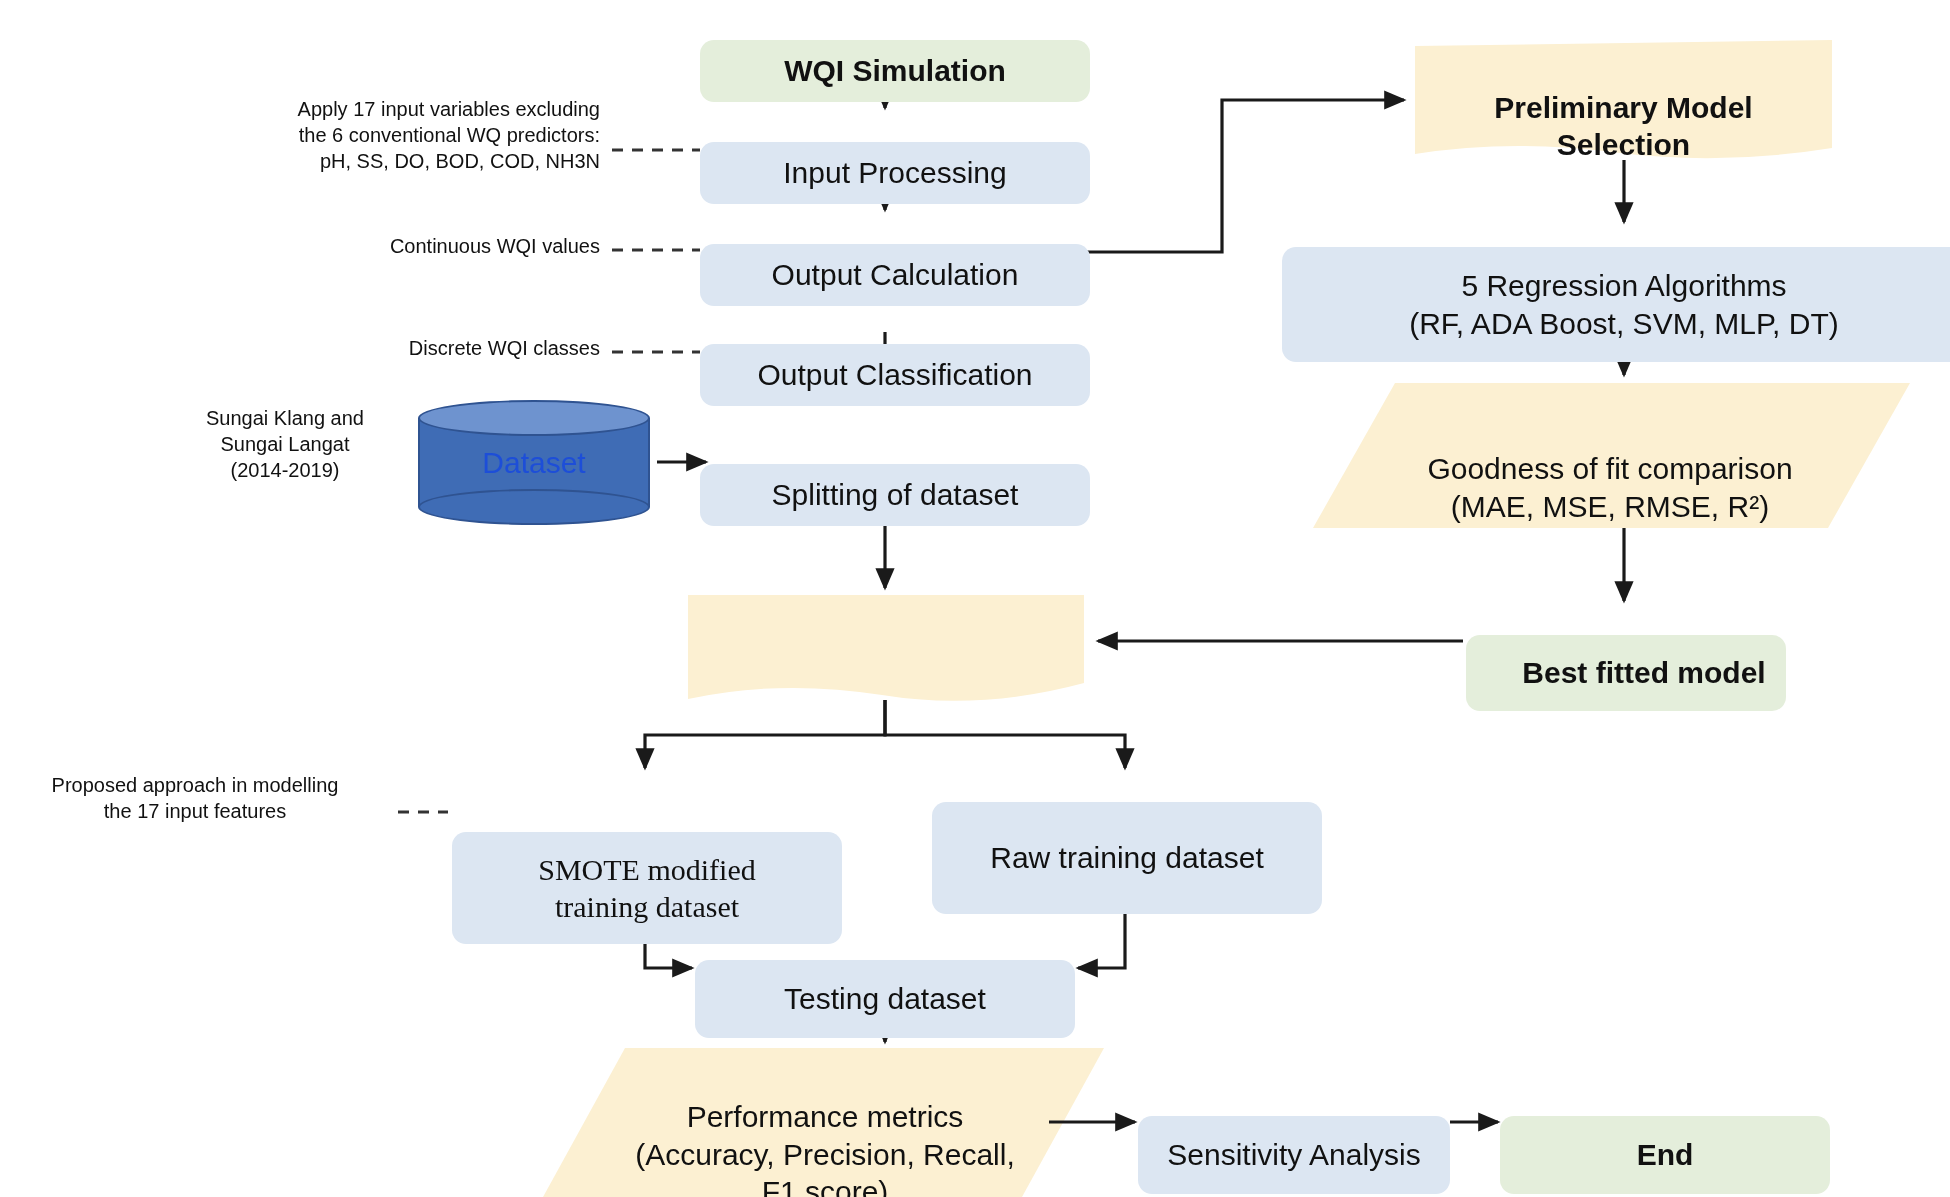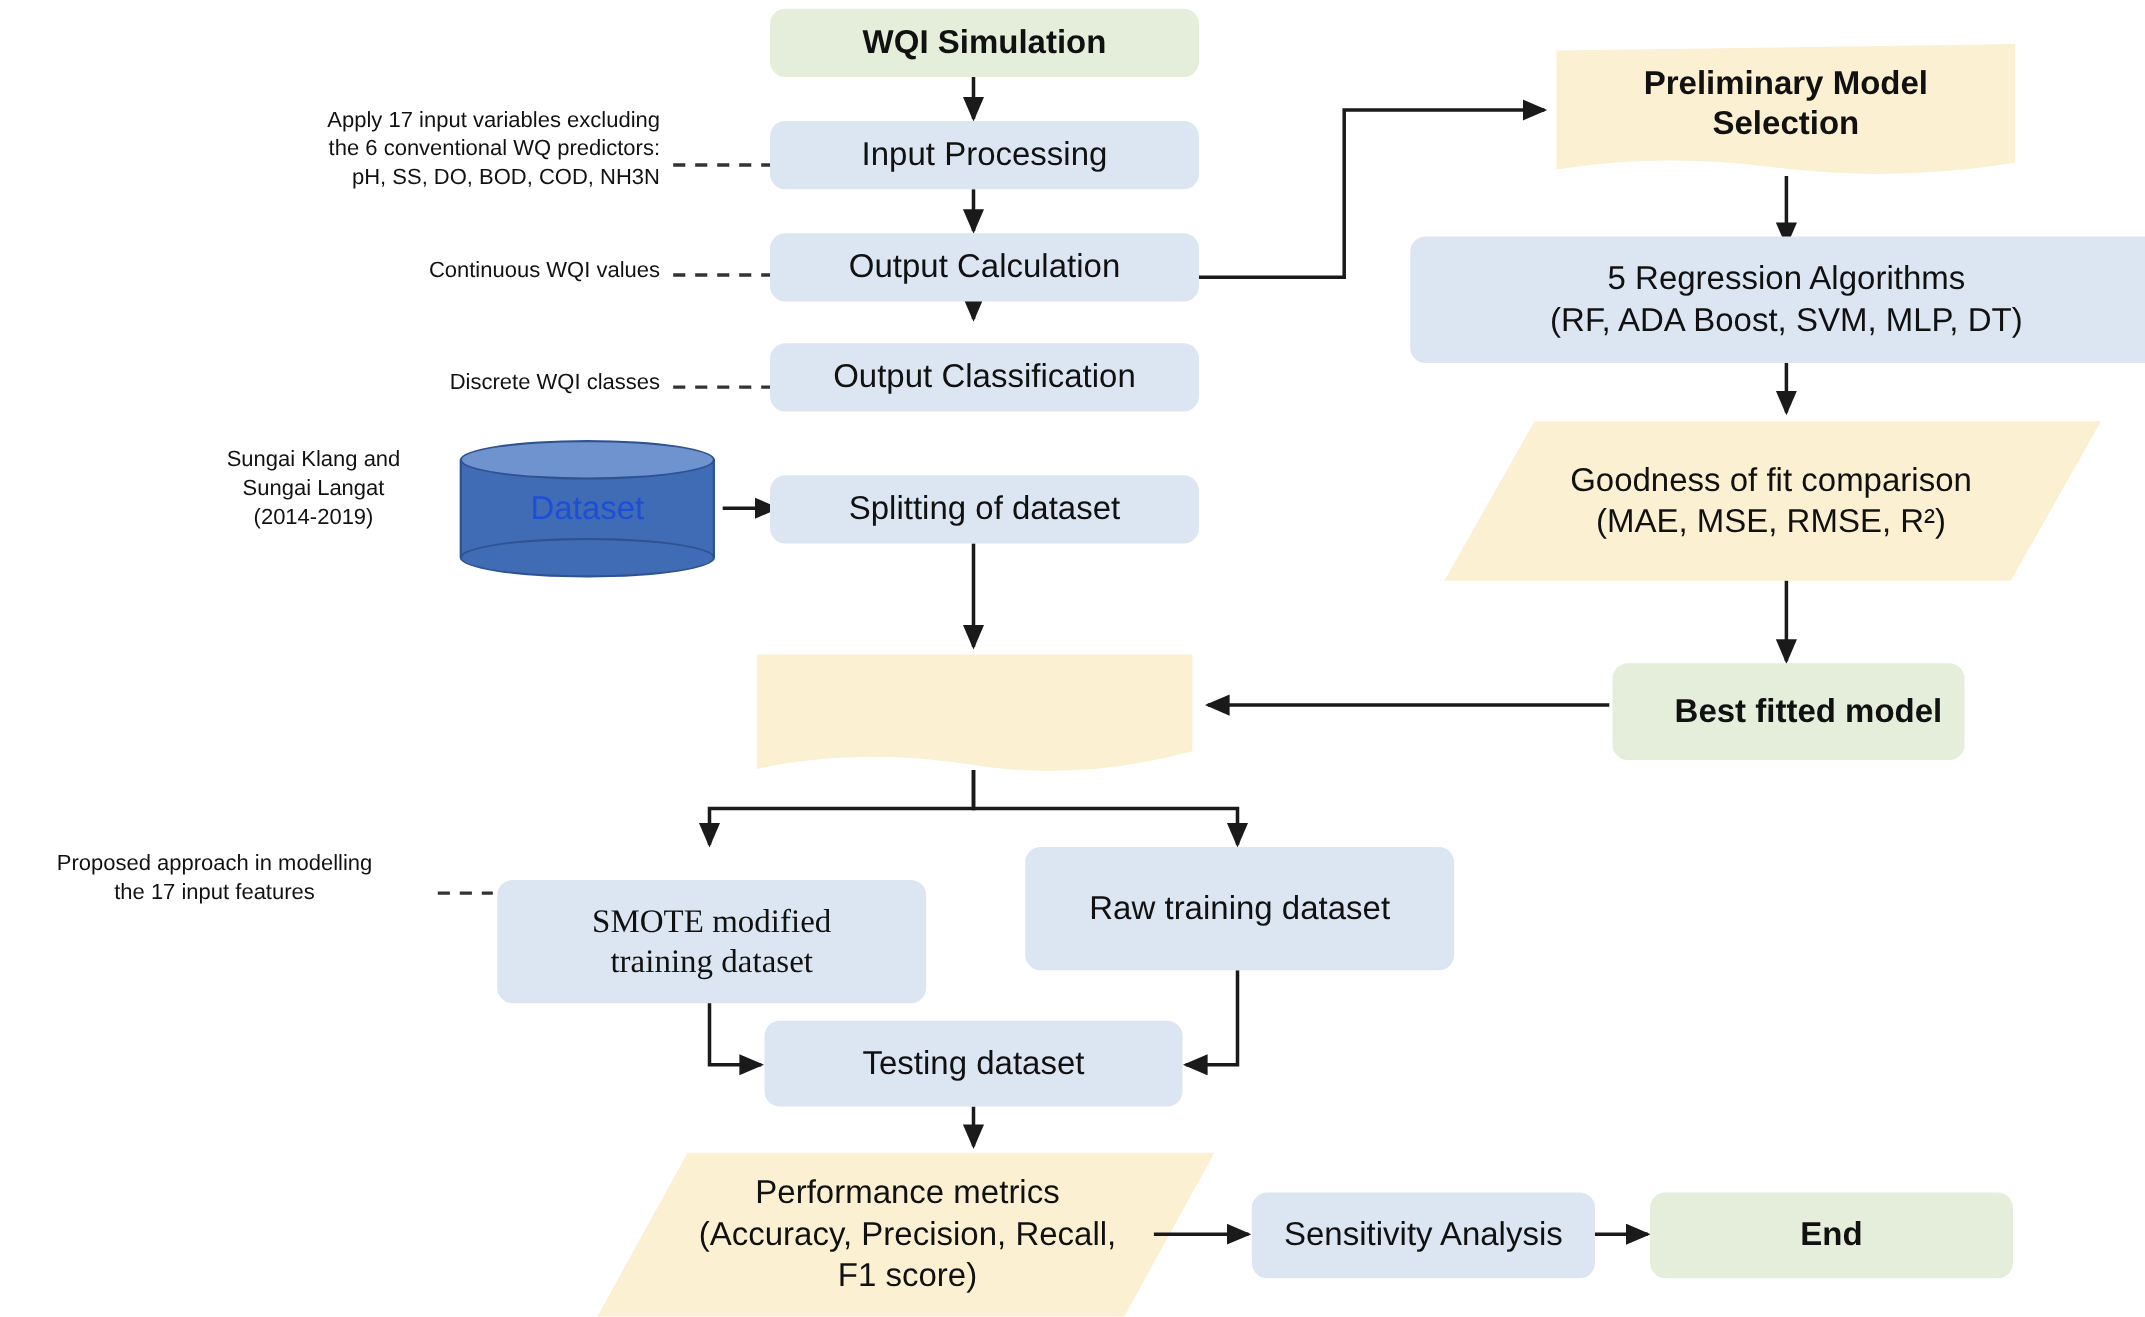--- a/index.html
+++ b/index.html
@@ -27,20 +27,21 @@
   
   .node {
     position: absolute;
     box-sizing: border-box;
     display: flex;
     align-items: center;
     justify-content: center;
     text-align: center;
     line-height: 1.25;
     z-index: 5;
+    margin-top: 32px;
   }
   .node .txt {
     display: block;
     width: 100%;
     white-space: pre-line;
     padding: 0 10px;
     box-sizing: border-box;
   }
 
   .rounded {
@@ -205,21 +206,21 @@
 
   <div class="node rounded blue fs-30" style="left:700px; top:432px; width:390px; height:62px;">
     <span class="txt">Splitting of dataset</span>
   </div>
 
   <div class="node rounded blue fs-30" style="left:1282px; top:215px; width:684px; height:115px;">
     <span class="txt fs-30">5 Regression Algorithms
 (RF, ADA Boost, SVM, MLP, DT)</span>
   </div>
 
-  <div class="node rounded green fs-30 bold" style="left:1466px; top:603px; width:320px; height:88px;padding-left:36px;">
+  <div class="node rounded green fs-30 bold" style="left:1466px; top:603px; width:320px; height:76px;padding-left:36px;">
     <span class="txt">Best fitted model</span>
   </div>
 
   <div class="node rounded blue fs-30" style="left:452px; top:800px; width:390px; height:112px;font-family:Liberation Serif, serif;">
     <span class="txt">SMOTE modified
 training dataset</span>
   </div>
 
   <div class="node rounded blue fs-30" style="left:932px; top:770px; width:390px; height:112px;">
     <span class="txt">Raw training dataset</span>

